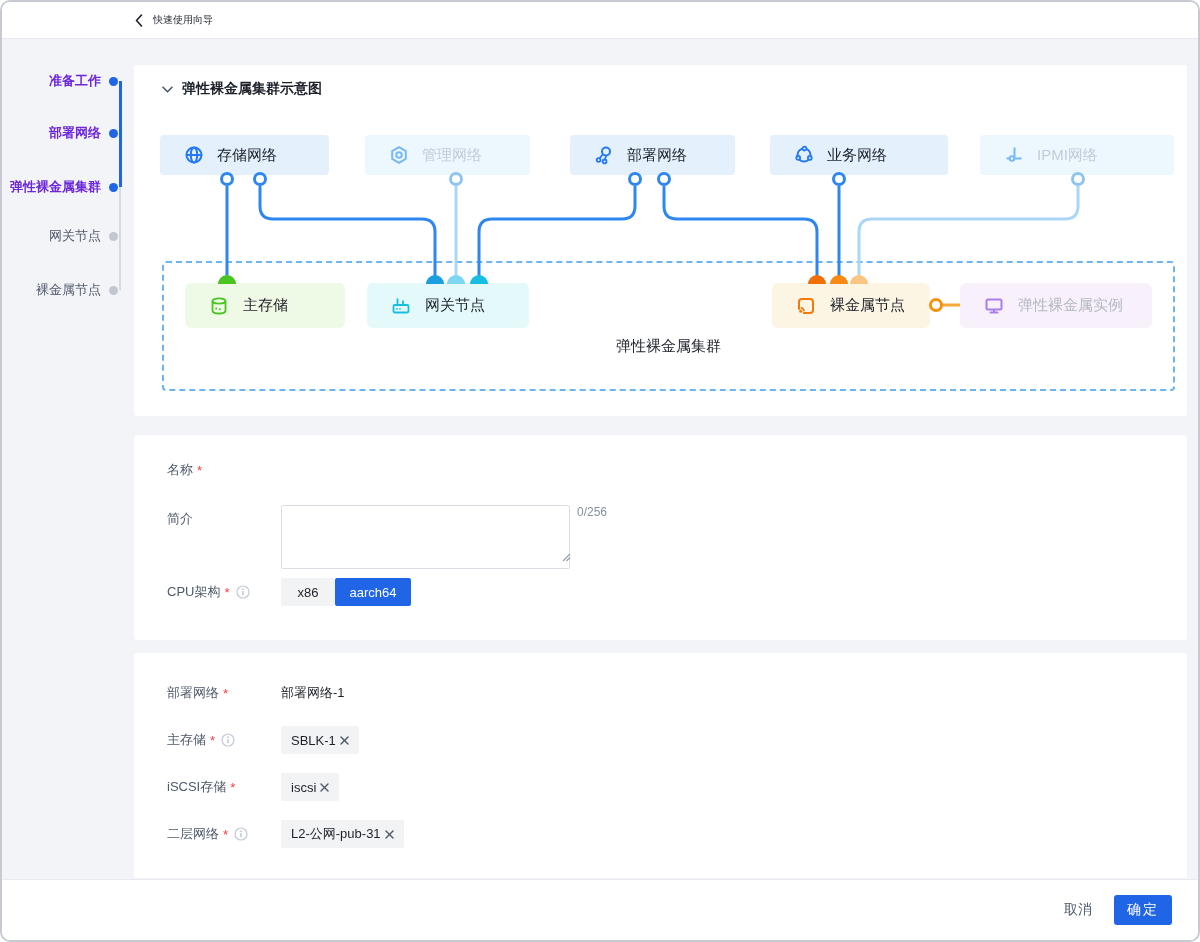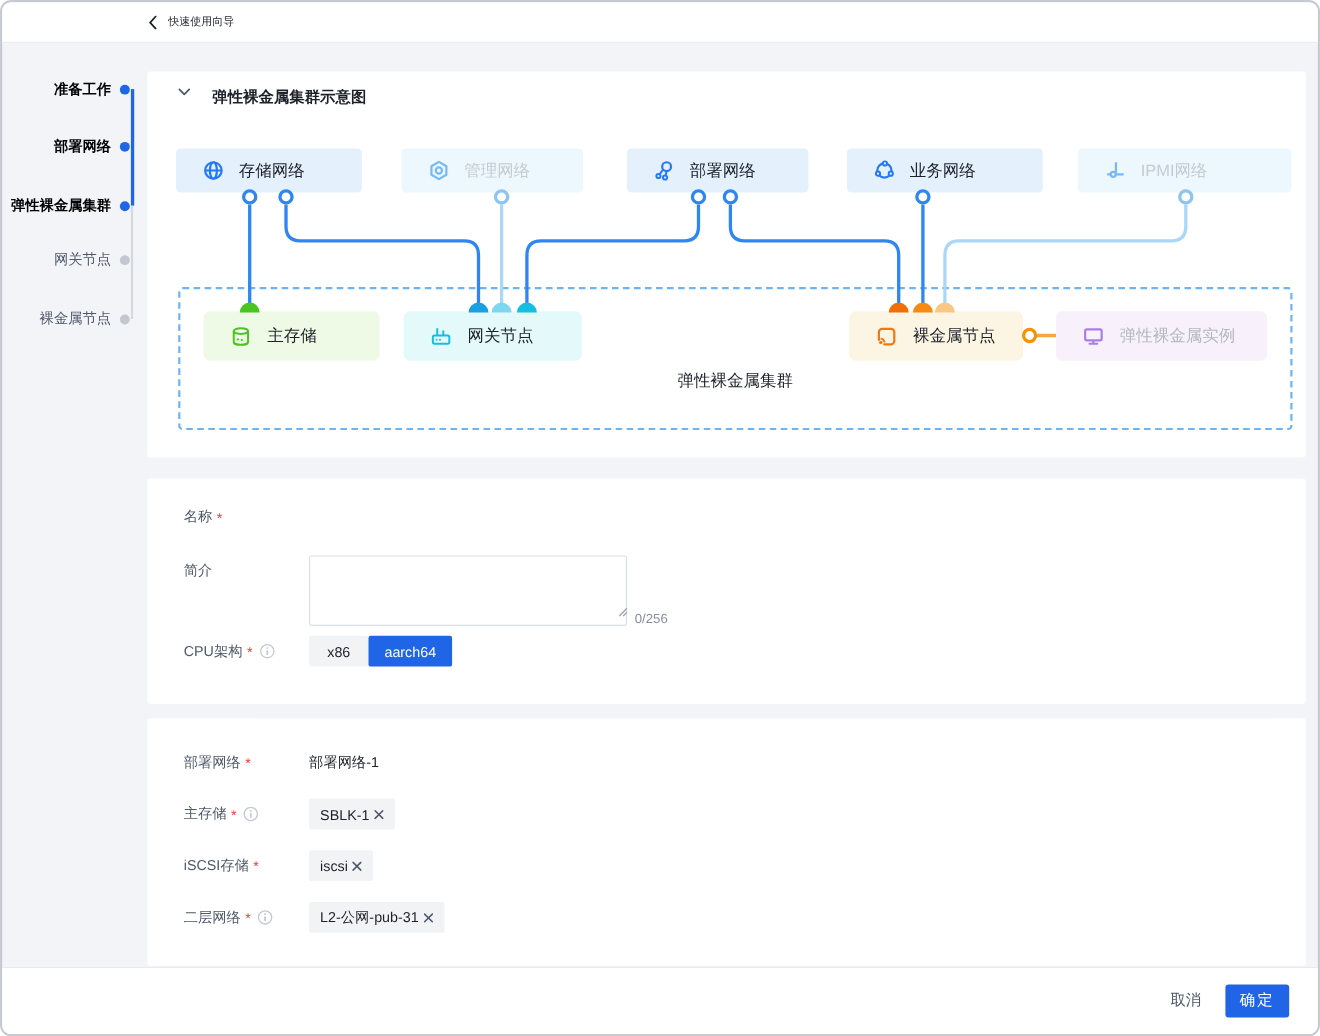--- a/index.html
+++ b/index.html
@@ -17,27 +17,27 @@
   .middle{flex:1;display:flex;min-height:0}
   .stepnav{width:132px;position:relative;flex:none}
   .stepline{position:absolute;width:3px;left:117px}
   .stepline.blue{top:42px;height:106px;background:#2065e5}
   .stepline.gray{top:148px;height:103px;background:#d4d8df;width:2px;left:117px}
   .step{position:absolute;right:16px;display:flex;align-items:center;white-space:nowrap;cursor:pointer}
   .step .dot{width:9px;height:9px;border-radius:50%;margin-left:8px;flex:none}
   .step.done .dot,.step.current .dot{background:#2065e5}
   .step.pending .dot{background:#c3c8d0}
   .step .lbl{font-size:13px}
-  .step.done .lbl,.step.current .lbl{color:#000000;font-weight:bold}
+  .step.done .lbl,.step.current .lbl{color:#6d28d9;font-weight:bold}
   .step.pending .lbl{color:#51586a}
   .main{flex:1;margin-right:15px;min-width:0}
   .card{background:#fff;border-radius:3px;width:1053px}
   
   .card.diagram{height:351px;position:relative;margin-top:26px;overflow:hidden}
-  .sec-head{position:absolute;left:28px;top:15px;display:flex;gap:20px;cursor:pointer}
+  .sec-head{position:absolute;left:28px;top:15px;display:flex;align-items:center;gap:9px;cursor:pointer}
   .sec-head .t{font-size:14px;font-weight:bold;color:#1d2129}
   .netbox{position:absolute;top:70px;height:40px;border-radius:4px;display:flex;align-items:center;
           padding-left:24px;gap:13px;font-size:15px;box-sizing:border-box;z-index:2}
   .netbox.active{background:#e4f1fd;color:#1d2129}
   .netbox.active .ic{color:#2479f7}
   .netbox.off{background:#edf7fe;color:#c4cbd5}
   .netbox.off .ic{color:#77b9f5}
   .ic{display:flex;align-items:center}
   .node{position:absolute;top:218px;height:45px;border-radius:6px;display:flex;align-items:center;
         padding-left:24px;gap:14px;font-size:15px;box-sizing:border-box;z-index:2;color:#1d2129}
@@ -53,21 +53,21 @@
   
   .card.form1{height:205px;margin-top:19px;box-sizing:border-box}
   .card.form2{height:225px;margin-top:13px;box-sizing:border-box}
   .frow{display:flex;align-items:flex-start}
   .flabel{width:147px;padding-left:33px;box-sizing:border-box;font-size:13px;color:#4e5969;
           display:flex;align-items:center;gap:4px;flex:none;height:28px}
   .req{color:#f53f3f;font-size:13px}
   .iicon{display:inline-flex;cursor:pointer;margin-left:2px}
   .txt-input{width:289px;height:28px;border:1px solid #dadee4;border-radius:2px;padding:0 8px;
              font-size:13px;color:#1d2129;box-sizing:border-box;outline:none;font-family:inherit}
-  .ta-wrap{position:relative;display:flex;align-items:flex-end}
+  .ta-wrap{position:relative;display:flex;align-items:flex-start}
   textarea.txt-area{width:289px;height:64px;border:1px solid #dadee4;border-radius:2px;resize:none;
              box-sizing:border-box;outline:none;font-family:inherit;font-size:13px;padding:6px 8px}
   .resize-grip{position:absolute;left:281px;bottom:3px;pointer-events:none}
   .counter{font-size:12px;color:#86909c;margin-left:7px;line-height:14px}
   .seg{display:flex}
   .seg .opt{height:28px;display:flex;align-items:center;justify-content:center;font-size:13px;
             cursor:pointer;border-radius:2px}
   .seg .opt.plain{background:#f2f3f5;color:#1d2129;width:54px}
   .seg .opt.sel{background:#2065e5;color:#fff;width:76px}
   .plaintext{font-size:13px;color:#1d2129;line-height:28px}

